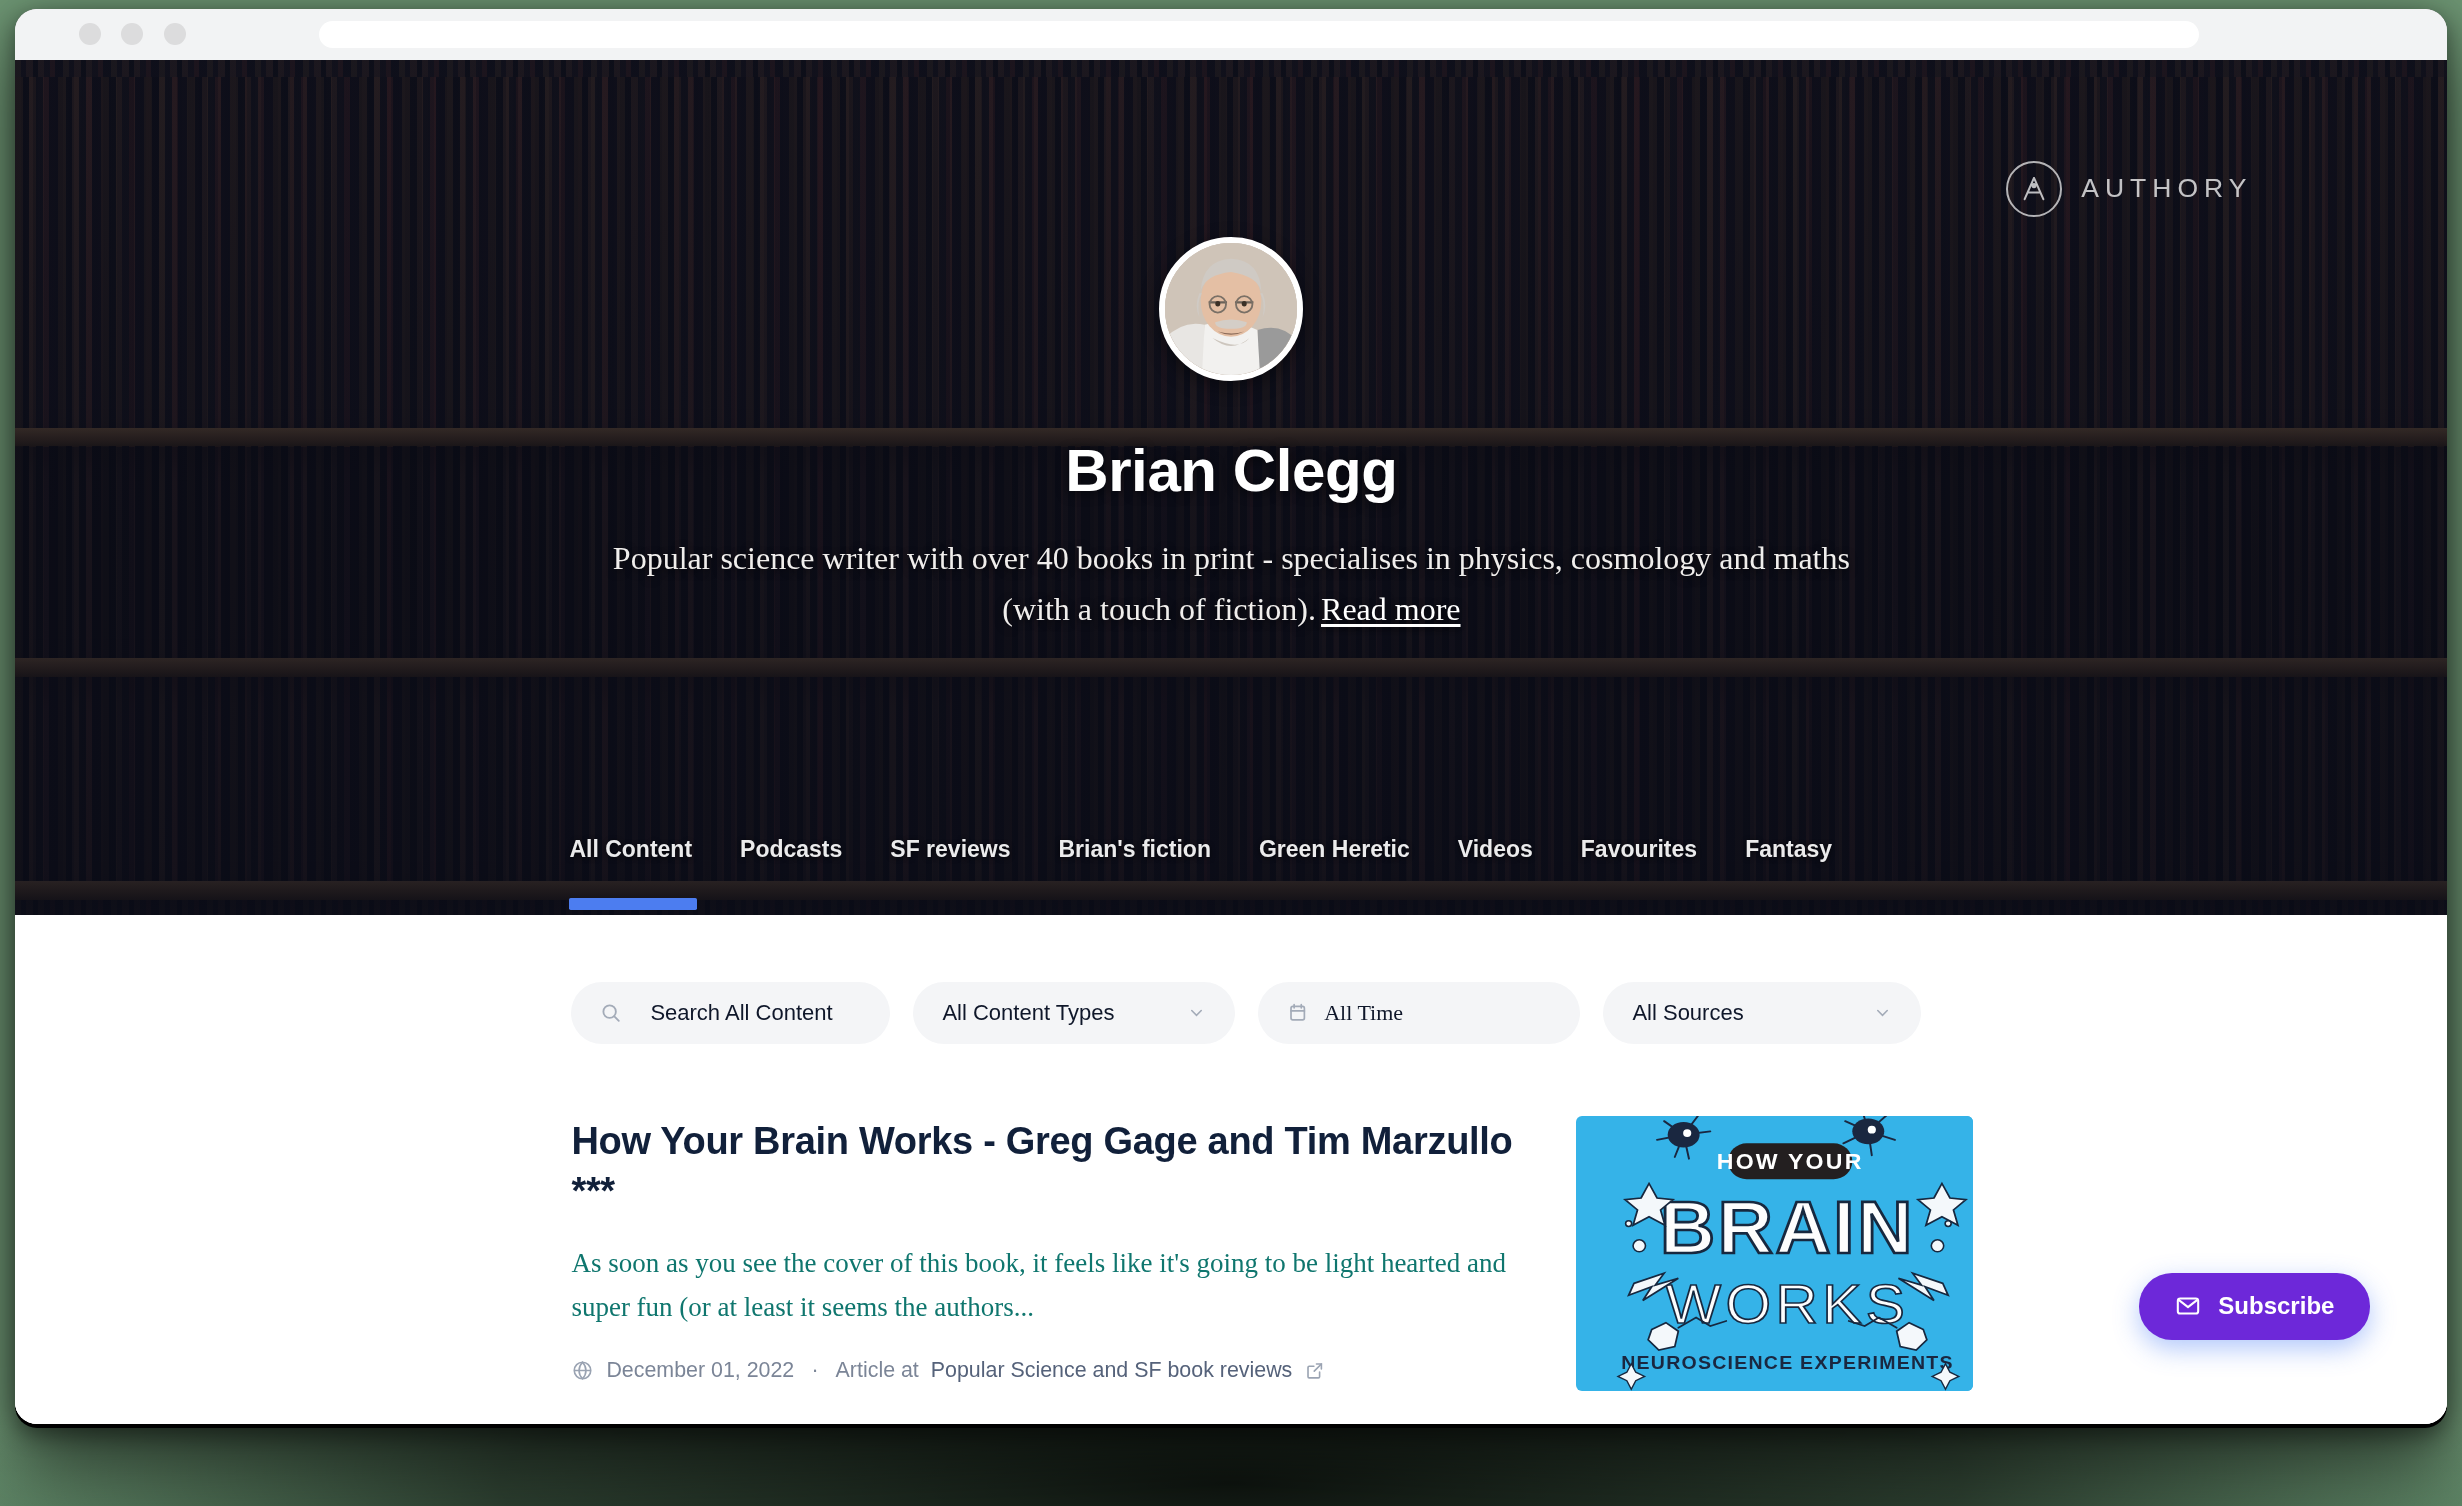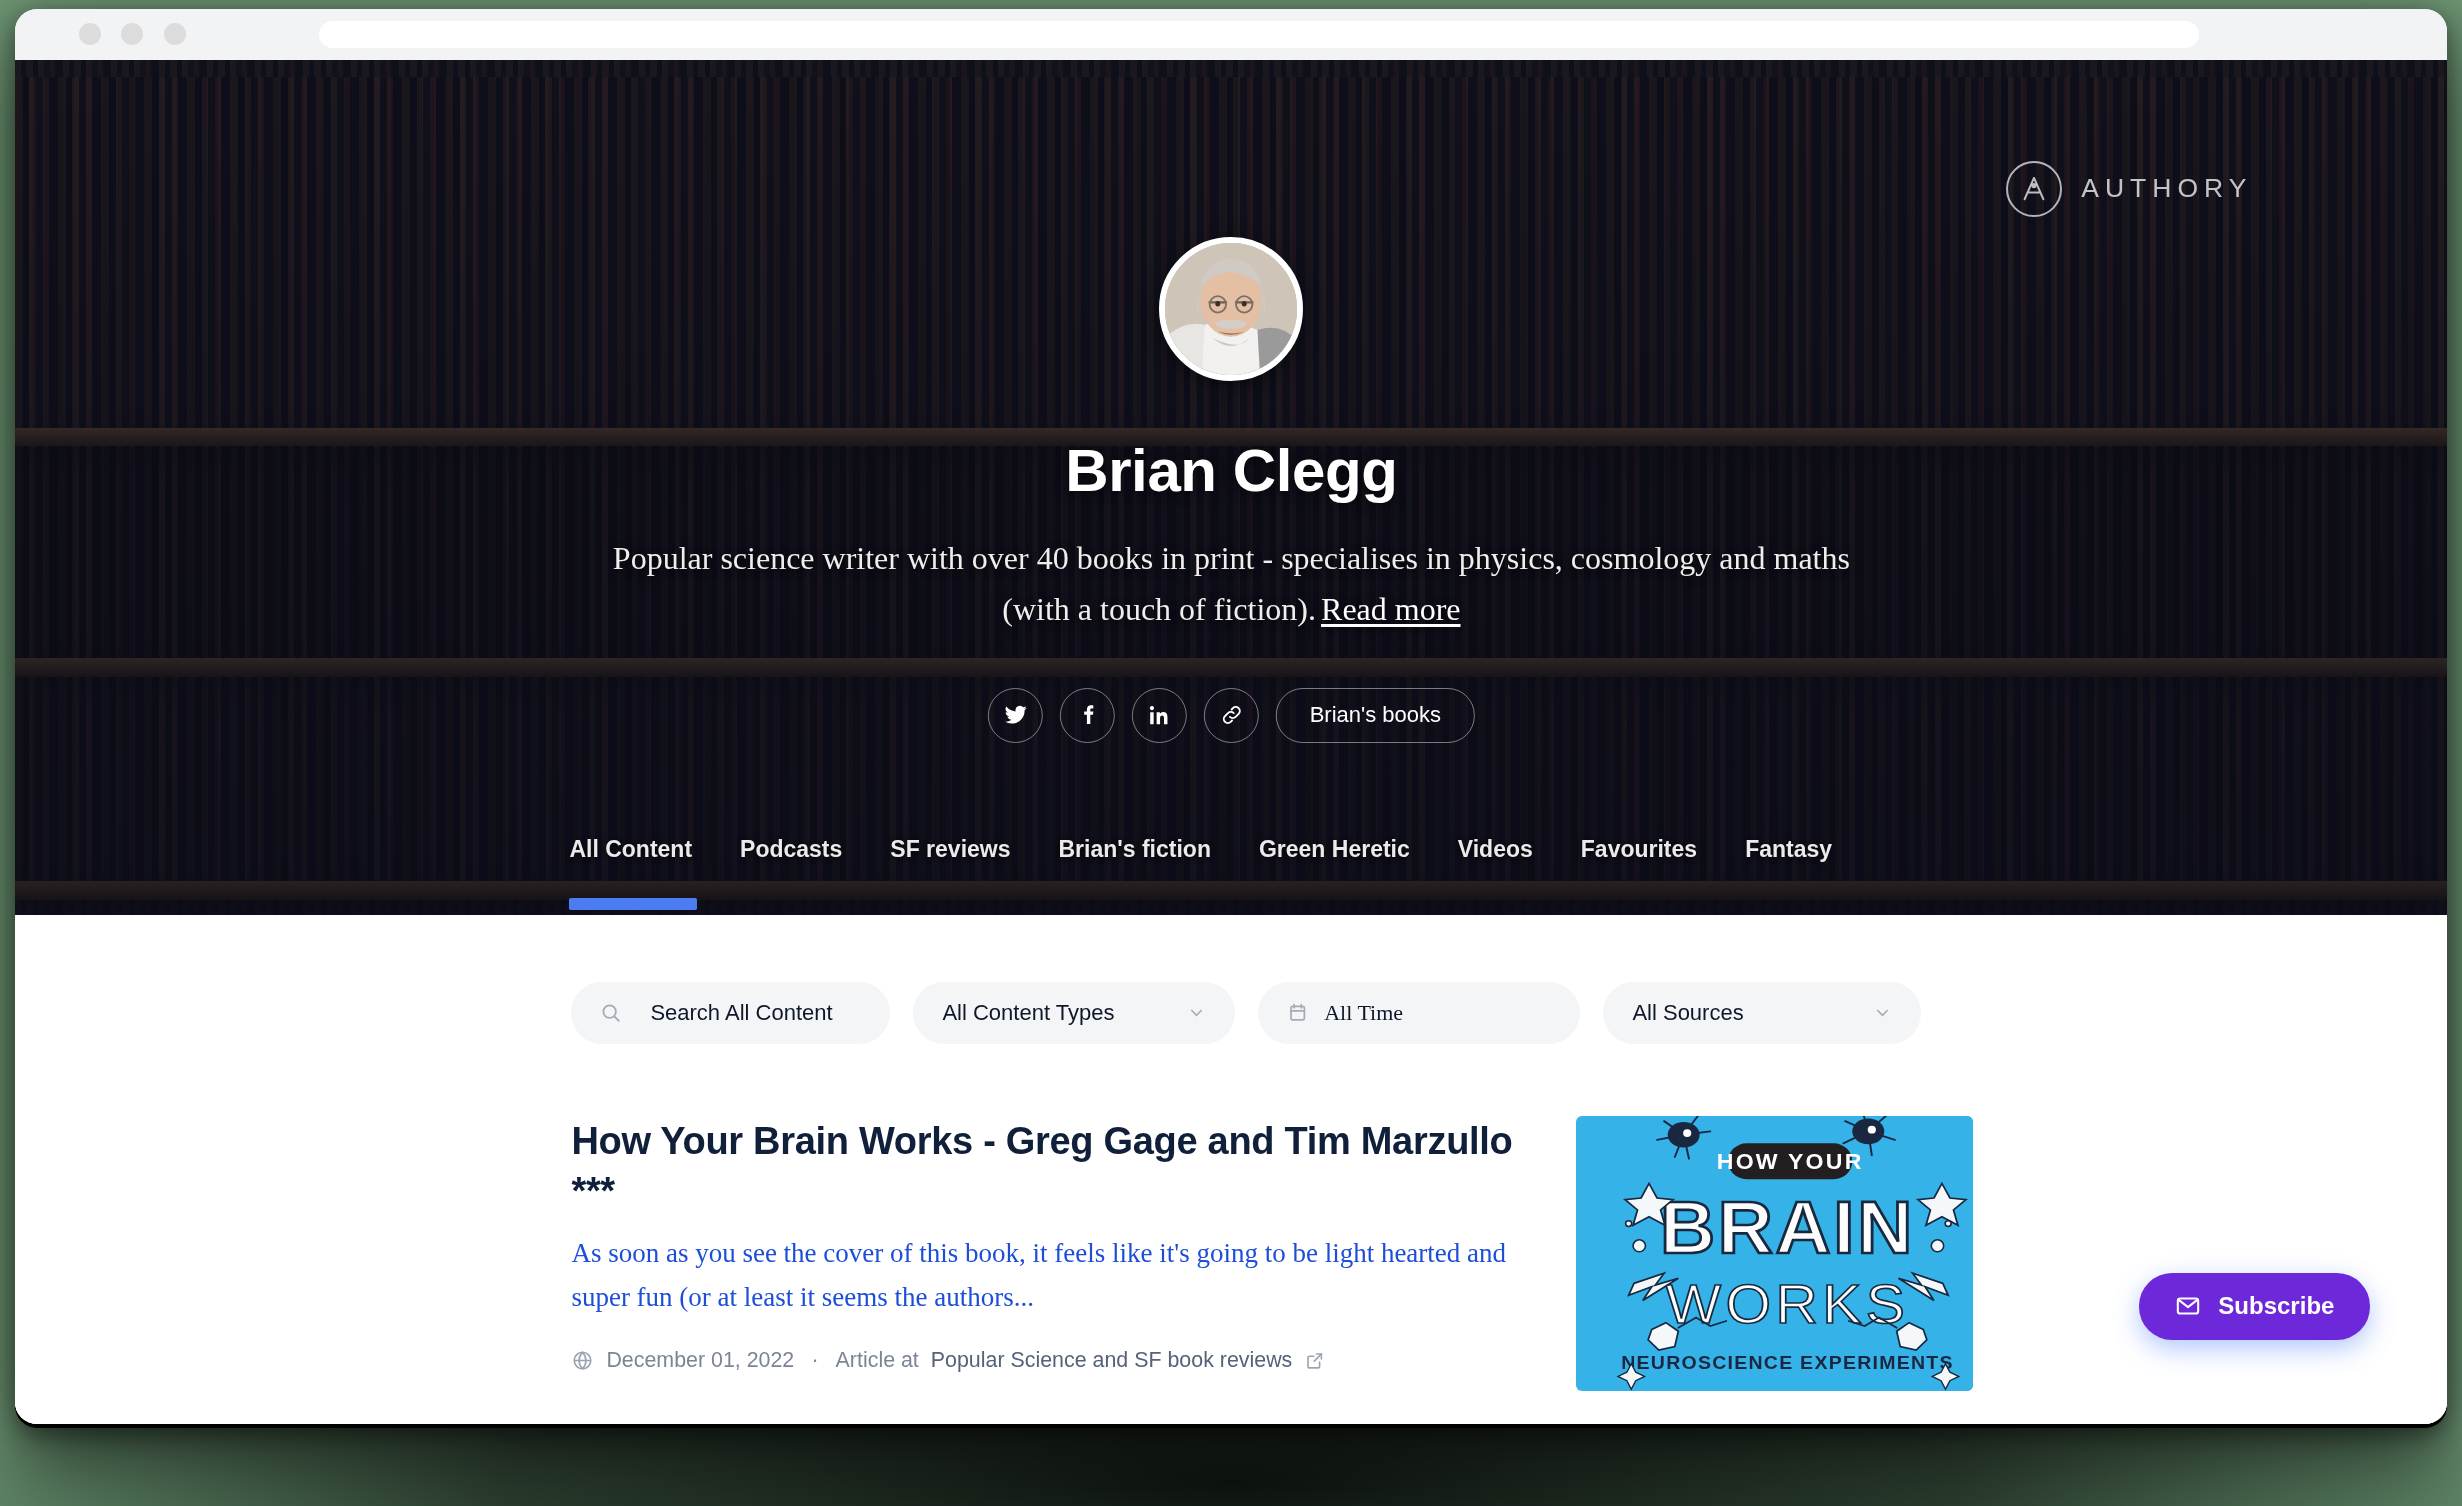--- a/index.html
+++ b/index.html
@@ -316,22 +316,22 @@
   }
   .art-main { width: 958px; }
   .art-title {
     color: #11203a;
     font-size: 38px;
     line-height: 1.32;
     font-weight: 700;
     letter-spacing: -0.3px;
   }
   .art-excerpt {
-    margin-top: 16px;
-    color: #1d4ed8;
+    margin-top: 26px;
+    color: #0f766e;
     font-family: "Liberation Serif", serif;
     font-size: 27px;
     line-height: 1.62;
   }
   .art-meta {
     margin-top: 29px;
     display: flex;
     align-items: center;
     gap: 12px;
     color: #7b8597;
@@ -432,46 +432,20 @@
           <path d="M36 72 Q50 84 64 72 Q56 82 36 72Z" fill="#cdc6be"></path>
         </svg>
       </div>
 
       <div class="hero-name">Brian Clegg</div>
 
       <div class="hero-bio">
         <span>Popular science writer with over 40 books in print - specialises in physics, cosmology and maths (with a touch of fiction).</span><a class="read-more">Read more</a>
       </div>
 
-      <div class="social-row">
-        <div class="social-btn">
-          <svg width="24" height="24" viewBox="0 0 24 24" fill="#fff">
-            <path d="M23 4.9c-.8.4-1.7.6-2.6.8a4.6 4.6 0 0 0 2-2.5c-.9.5-1.9.9-2.9 1.1a4.5 4.5 0 0 0-7.7 4.1A12.9 12.9 0 0 1 2.5 3.6a4.5 4.5 0 0 0 1.4 6 4.5 4.5 0 0 1-2-.6v.1a4.5 4.5 0 0 0 3.6 4.4 4.6 4.6 0 0 1-2 .1 4.5 4.5 0 0 0 4.2 3.1A9 9 0 0 1 1 18.6a12.8 12.8 0 0 0 6.9 2c8.3 0 12.9-6.9 12.9-12.9v-.6c.9-.6 1.6-1.4 2.2-2.2z"></path>
-          </svg>
-        </div>
-        <div class="social-btn">
-          <svg width="24" height="24" viewBox="0 0 24 24" fill="#fff">
-            <path d="M14.5 8.5V6.8c0-.8.2-1.2 1.4-1.2h1.6V2.4c-.3 0-1.3-.1-2.4-.1-2.4 0-4 1.5-4 4.2v2H8.4v3.3h2.7V21h3.4v-9.2h2.7l.4-3.3h-3.1z"></path>
-          </svg>
-        </div>
-        <div class="social-btn">
-          <svg width="23" height="23" viewBox="0 0 24 24" fill="#fff">
-            <rect x="2.5" y="8.5" width="3.6" height="12.5" rx="0.4"></rect>
-            <circle cx="4.3" cy="4.3" r="2.2"></circle>
-            <path d="M9.2 8.5h3.4v1.8a3.8 3.8 0 0 1 3.4-1.9c3.1 0 4.5 1.9 4.5 5.2V21h-3.6v-6.5c0-1.7-.6-2.6-2-2.6-1.3 0-2.1.9-2.1 2.6V21H9.2V8.5z"></path>
-          </svg>
-        </div>
-        <div class="social-btn">
-          <svg width="24" height="24" viewBox="0 0 24 24" fill="none" stroke="#fff" stroke-width="1.9" stroke-linecap="round">
-            <path d="M10.1 13.9a4 4 0 0 0 5.7 0l3-3a4 4 0 0 0-5.7-5.7l-1.3 1.3"></path>
-            <path d="M13.9 10.1a4 4 0 0 0-5.7 0l-3 3a4 4 0 0 0 5.7 5.7l1.3-1.3"></path>
-          </svg>
-        </div>
-        <div class="books-pill">Brian's books</div>
-      </div>
 
       <div class="tabs">
         <div class="tab active">All Content</div>
         <div class="tab">Podcasts</div>
         <div class="tab">SF reviews</div>
         <div class="tab">Brian's fiction</div>
         <div class="tab">Green Heretic</div>
         <div class="tab">Videos</div>
         <div class="tab">Favourites</div>
         <div class="tab">Fantasy</div>

